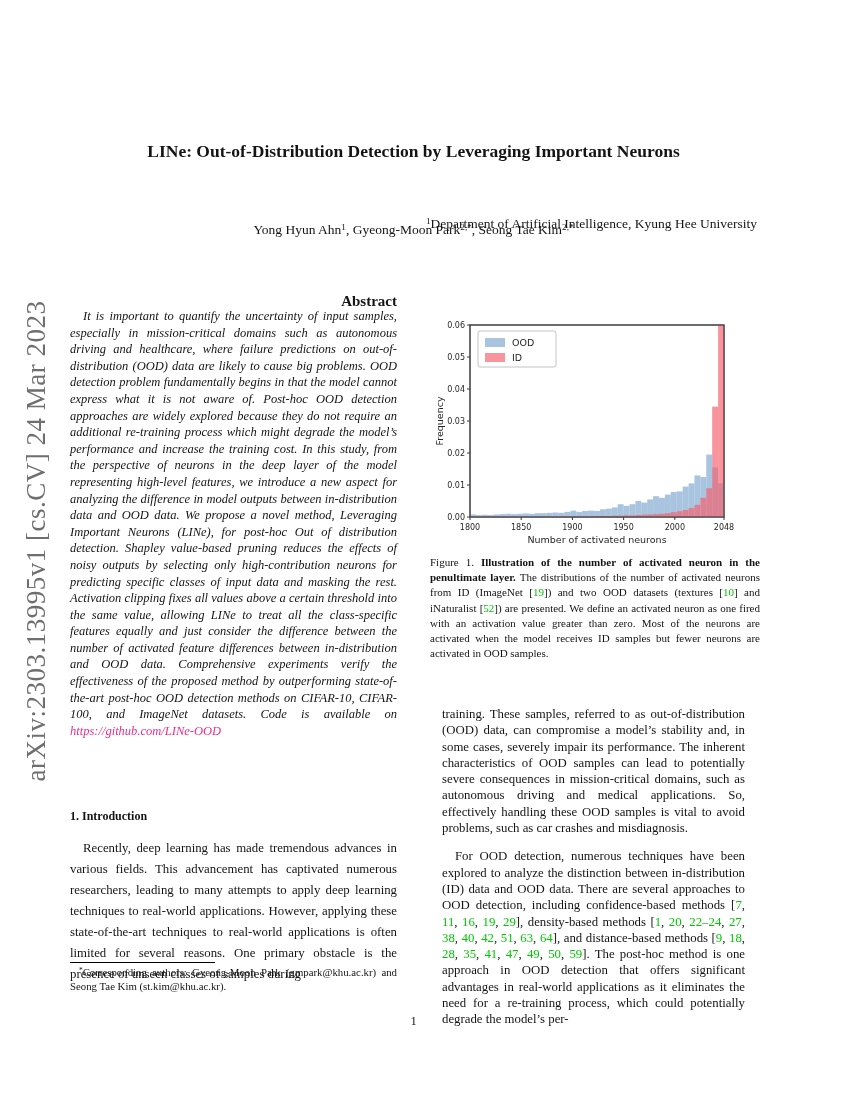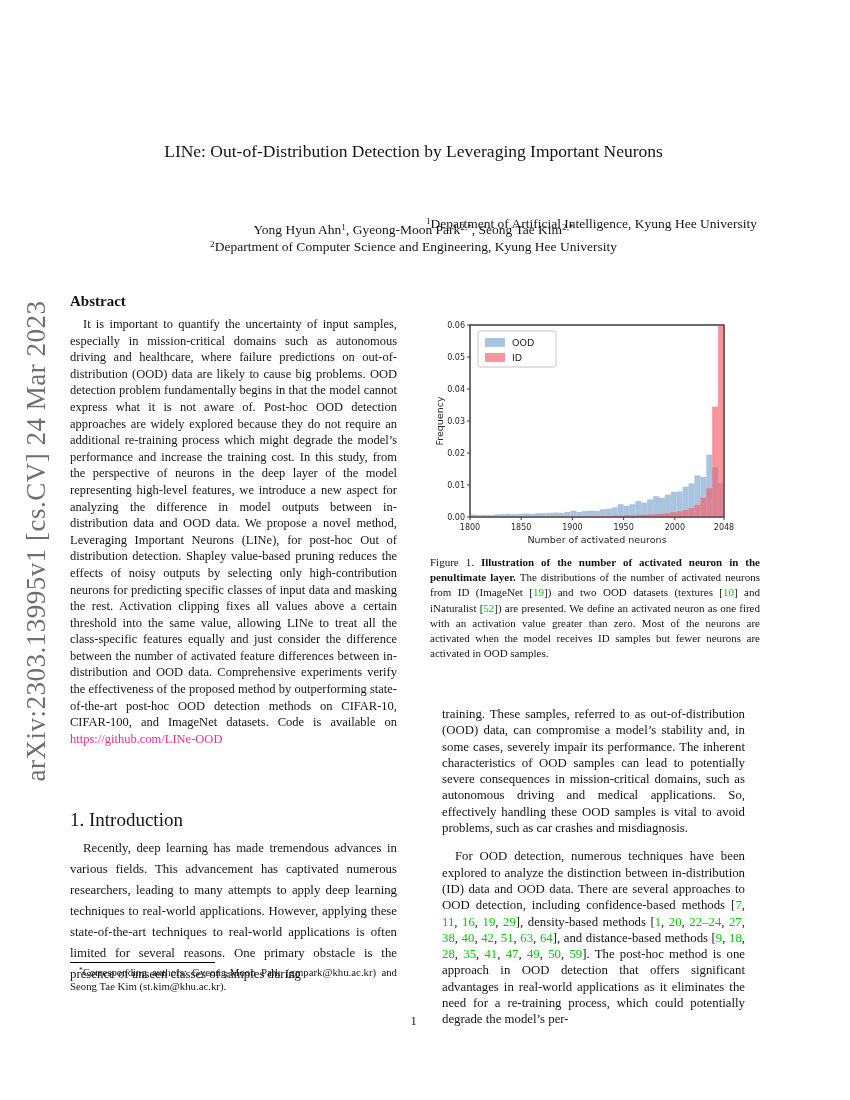--- a/index.html
+++ b/index.html
@@ -4,30 +4,30 @@
 <style>
   html,body{margin:0;padding:0;background:#ffffff;}
   .page{position:relative;width:850px;height:1100px;background:#ffffff;
         font-family:"Liberation Serif",serif;color:#141414;overflow:hidden;}
 
   .arxiv-watermark{position:absolute;left:36px;top:541px;
         transform:translate(-50%,-50%) rotate(-90deg);white-space:nowrap;
         font-size:27px;letter-spacing:0.5px;color:var(--gray,#6f6f6f);}
 
   .paper-title{position:absolute;left:70px;width:687px;top:141px;text-align:center;
-        font-size:17.5px;font-weight:normal;}
+        font-size:17.5px;font-weight:bold;}
   .authors-line{position:absolute;left:70px;width:687px;top:192px;text-align:center;font-size:13.5px;margin-top:30px;}
   .affil-line-1{position:absolute;left:70px;width:687px;top:216px;text-align:right;font-size:13.5px;}
   .affil-line-2{position:absolute;left:70px;width:687px;top:239px;text-align:center;font-size:13.5px;}
 
-  .abstract-heading{position:absolute;left:70px;width:327px;top:293px;text-align:left;
+  .abstract-heading{position:absolute;left:70px;width:327px;top:293px;text-align:right;
         font-size:15px;font-weight:bold;}
-  .abstract-body{position:absolute;left:70px;width:327px;top:316px;font-size:12.5px;
-        line-height:16.6px;text-align:justify;text-indent:13px;}
-  .intro-heading{position:absolute;left:70px;width:327px;top:809px;font-size:19px;font-weight:normal;}
+  .abstract-body{position:absolute;left:70px;width:327px;top:308px;font-size:12.5px;
+        line-height:16.6px;font-style:italic;text-align:justify;text-indent:13px;}
+  .intro-heading{position:absolute;left:70px;width:327px;top:809px;font-size:12px;font-weight:bold;}
   .intro-body{position:absolute;left:70px;width:327px;top:838px;font-size:12.8px;
         line-height:21px;text-align:justify;text-indent:13px;}
   .footnote-rule{position:absolute;left:70px;top:962px;width:145px;border-top:1px solid #000;}
   .footnote{position:absolute;left:70px;width:327px;top:966px;font-size:10.8px;
         line-height:13.5px;text-align:justify;text-indent:9px;}
 
   .figure-wrap{position:absolute;left:434px;top:315px;width:320px;height:245px;}
   .figure-caption{position:absolute;left:430px;width:330px;top:555px;font-size:11px;
         line-height:15.2px;text-align:justify;}
   .body-right{position:absolute;left:430px;width:327px;top:694px;font-size:12.8px;
@@ -50,21 +50,20 @@
 <body>
 
 <div class="page">
 
   <div class="arxiv-watermark">arXiv:2303.13995v1  [cs.CV]  24 Mar 2023</div>
 
   <div class="paper-title">LINe: Out-of-Distribution Detection by Leveraging Important Neurons</div>
 
   <div class="authors-line"><span>Yong Hyun Ahn</span><span class="seg-sup">1</span><span>, Gyeong-Moon Park</span><span class="seg-sup">2,*</span><span>, Seong Tae Kim</span><span class="seg-sup">2,*</span></div>
   <div class="affil-line-1"><span class="seg-sup">1</span><span>Department of Artificial Intelligence, Kyung Hee University</span></div>
-  <div class="affil-line-2"><span class="seg-sup">2</span><span>Department of Computer Science and Engineering, Kyung Hee University</span></div>
 
   <div class="abstract-heading">Abstract</div>
   <div class="abstract-body"><span>It is important to quantify the uncertainty of input samples, especially in mission-critical domains such as autonomous driving and healthcare, where failure predictions on out-of-distribution (OOD) data are likely to cause big problems.  OOD detection problem fundamentally begins in that the model cannot express what it is not aware of. Post-hoc OOD detection approaches are widely explored because they do not require an additional re-training process which might degrade the model’s performance and increase the training cost.  In this study, from the perspective of neurons in the deep layer of the model representing high-level features, we introduce a new aspect for analyzing the difference in model outputs between in-distribution data and OOD data. We propose a novel method, Leveraging Important Neurons (LINe), for post-hoc Out of distribution detection. Shapley value-based pruning reduces the effects of noisy outputs by selecting only high-contribution neurons for predicting specific classes of input data and masking the rest.  Activation clipping fixes all values above a certain threshold into the same value, allowing LINe to treat all the class-specific features equally and just consider the difference between the number of activated feature differences between in-distribution and OOD data. Comprehensive experiments verify the effectiveness of the proposed method by outperforming state-of-the-art post-hoc OOD detection methods on CIFAR-10, CIFAR-100, and ImageNet datasets. Code is available on </span><span class="seg-link">https://github.com/LINe-OOD</span></div>
 
   <div class="intro-heading">1. Introduction</div>
   <div class="intro-body">Recently, deep learning has made tremendous advances in various fields.  This advancement has captivated numerous researchers, leading to many attempts to apply deep learning techniques to real-world applications.  However, applying these state-of-the-art techniques to real-world applications is often limited for several reasons. One primary obstacle is the presence of unseen classes of samples during</div>
 
   <div class="footnote-rule"></div>
   <div class="footnote"><span class="seg-sup">*</span><span>Corresponding authors: Gyeong-Moon Park (gmpark@khu.ac.kr) and Seong Tae Kim (st.kim@khu.ac.kr).</span></div>
 

